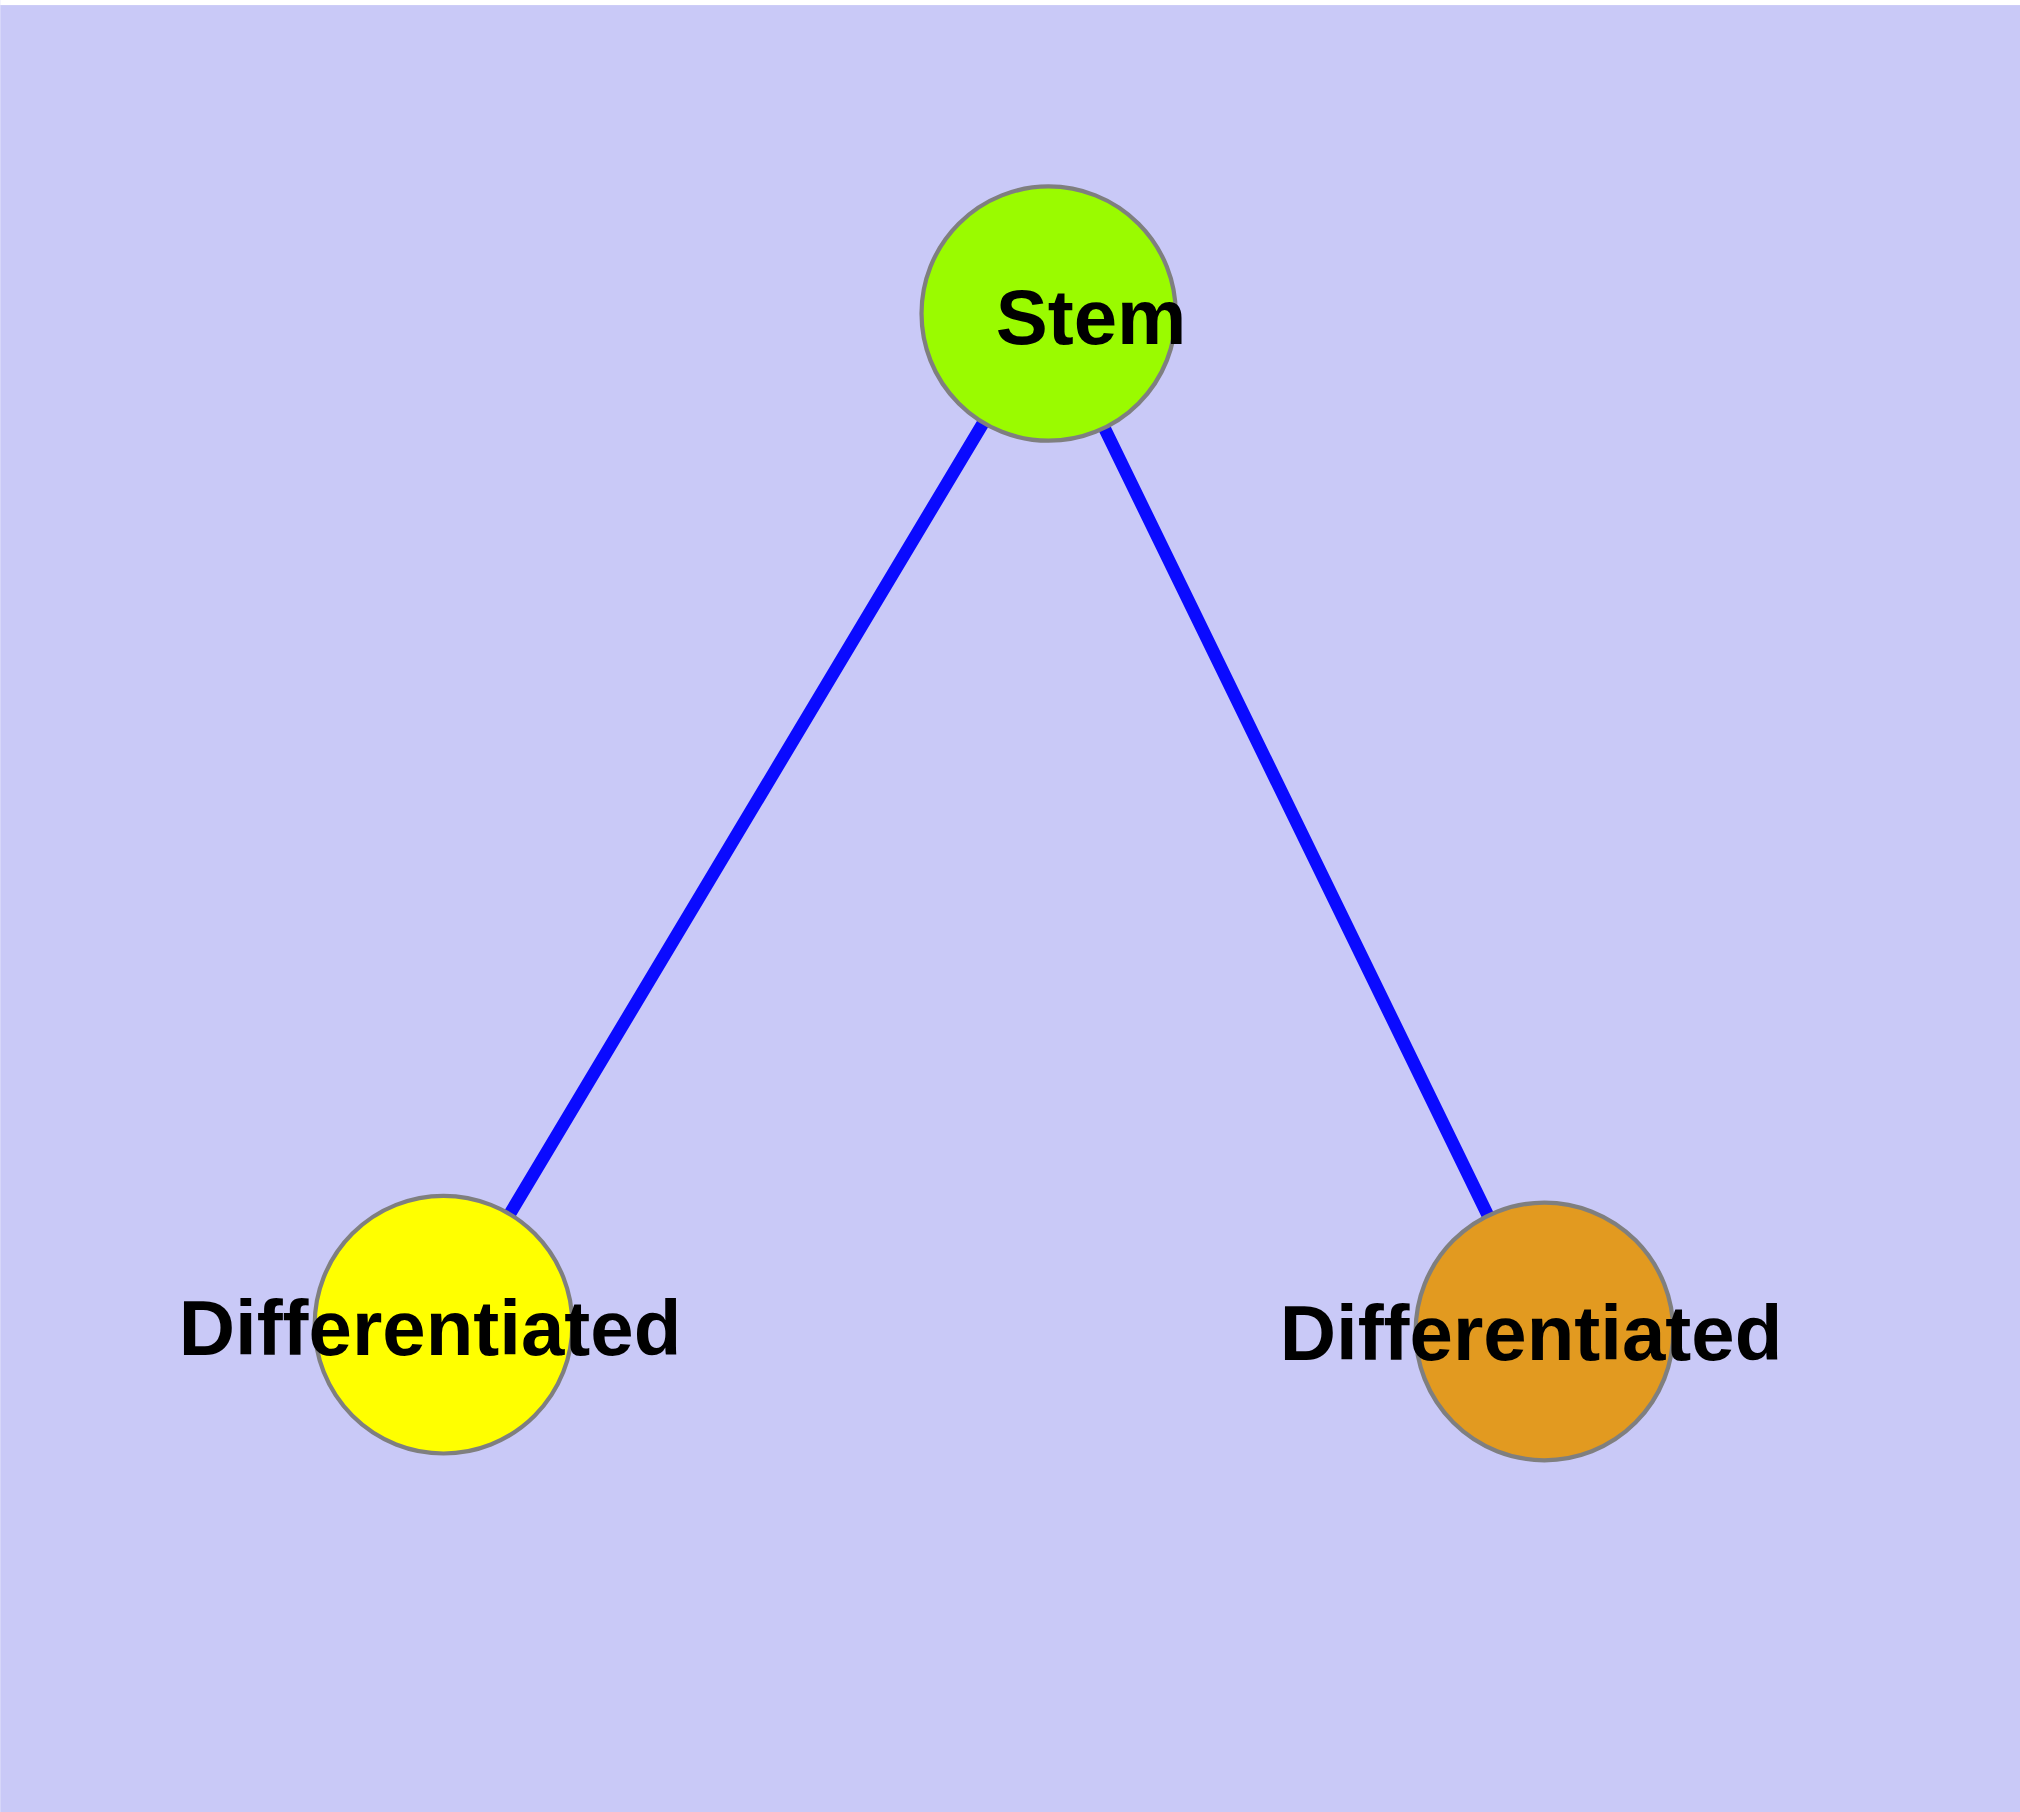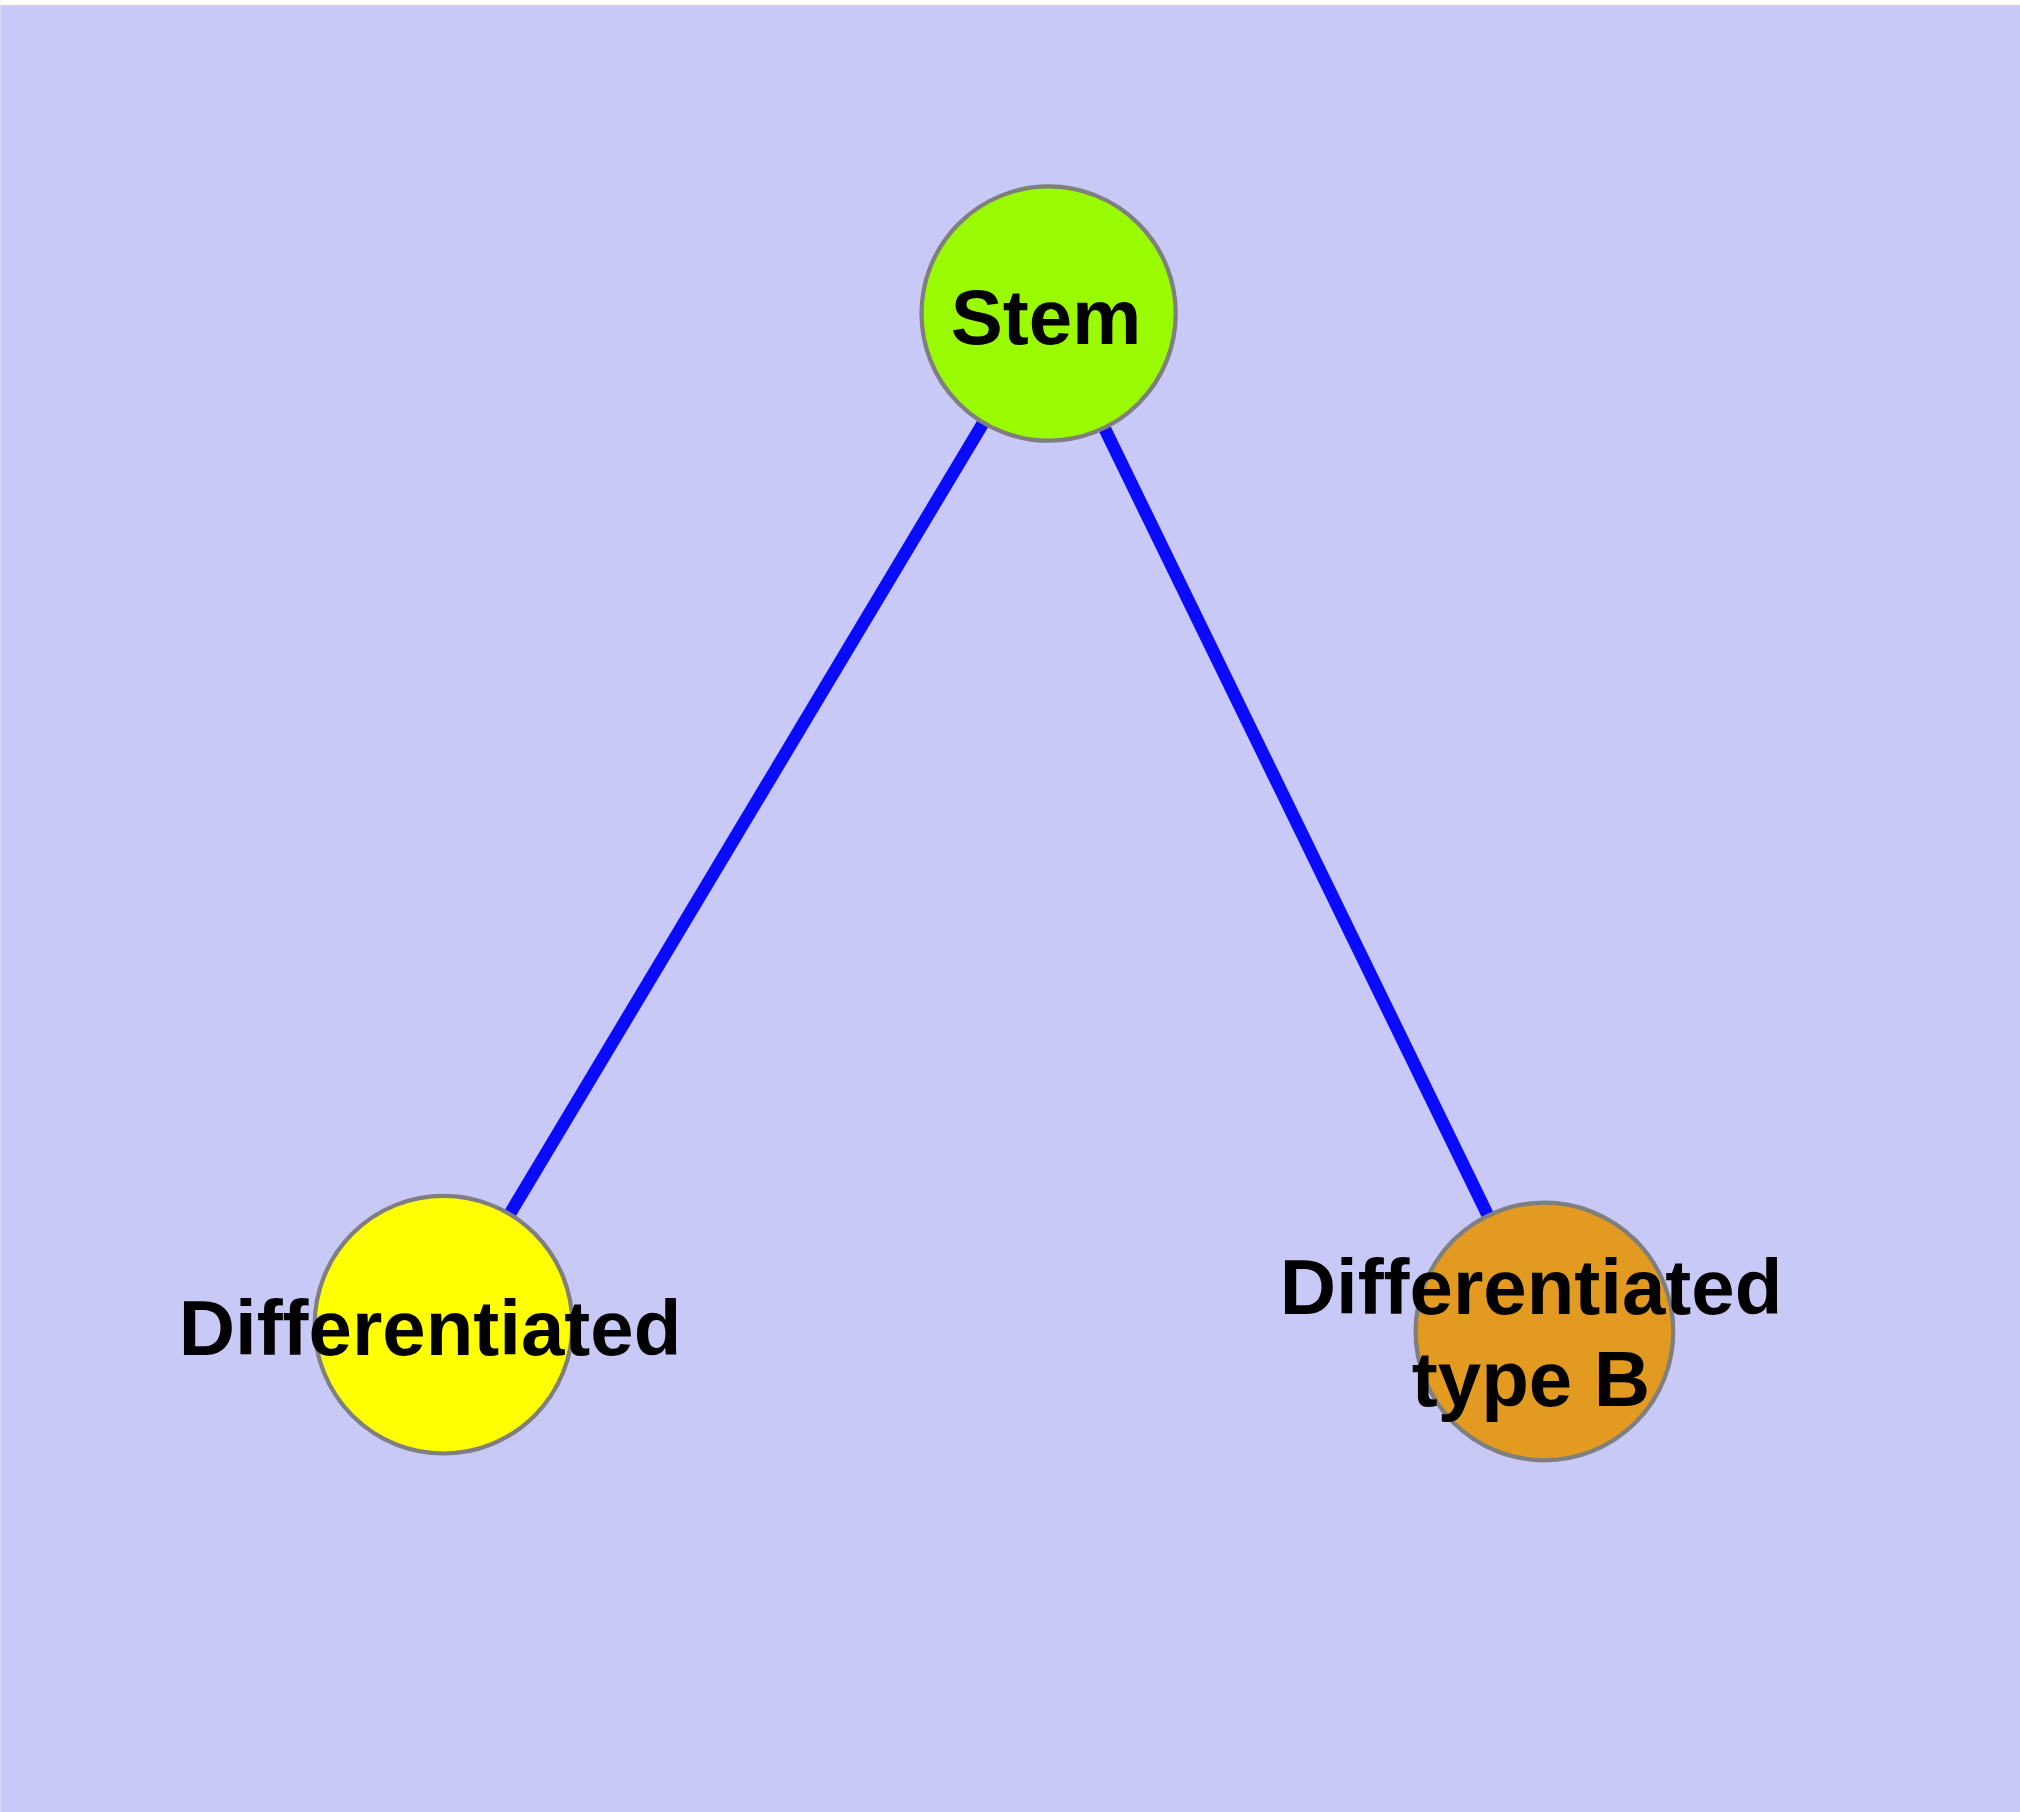--- a/index.html
+++ b/index.html
@@ -61,27 +61,26 @@
 
     <line class="edge" x1="1237" y1="370" x2="1822" y2="1571" stroke="#0a0aff"></line>
 
     <circle class="node" cx="1237" cy="370" r="150" fill="#9afb00" stroke="#7f7f7f"></circle>
 
     <circle class="node" cx="523" cy="1563" r="152" fill="#ffff00" stroke="#7f7f7f"></circle>
 
     <circle class="node" cx="1822" cy="1571" r="152" fill="#e29a20" stroke="#7f7f7f"></circle>
   </svg>
 
-  <div class="vlabel" style="left:1046px; top:317px;">
+  <div class="vlabel" style="left:1091px; top:317px;">
     <span class="line">Stem</span>
   </div>
 
   <div class="vlabel" style="left:430px; top:1328px;">
     <span class="line">Differentiated</span>
   </div>
 
   <div class="vlabel" style="left:1531px; top:1333px;">
     <span class="line">Differentiated</span>
-    <span class="line">type B</span>
   </div>
 
 </div>
 
 
 </body></html>

